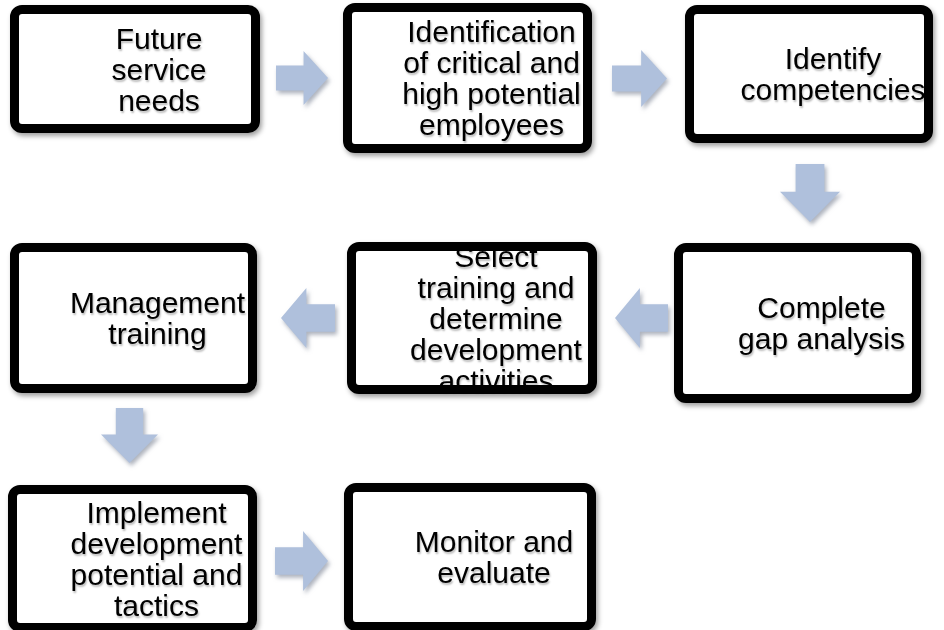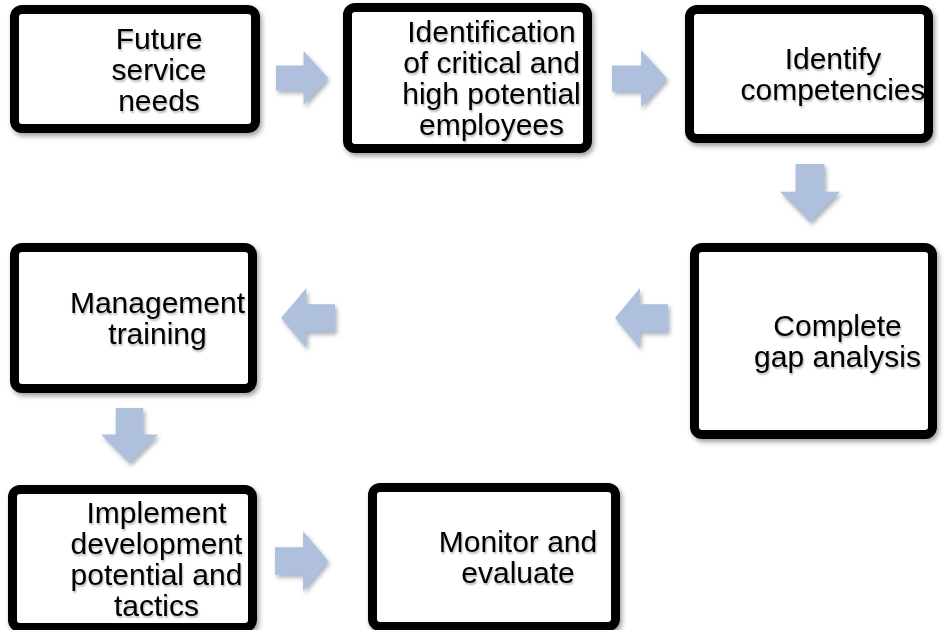--- a/index.html
+++ b/index.html
@@ -69,28 +69,31 @@
   </svg>
 
   <div class="node" style="left:685px; top:5px; width:248px; height:138px;">
     <span class="label">Identify competencies</span>
   </div>
 
   <svg class="arrow" style="left:780px; top:164px; width:60px; height:58px;" viewBox="0 0 100 100" preserveAspectRatio="none">
     <polygon points="26,0 74,0 74,48 100,48 50,100 0,48 26,48"></polygon>
   </svg>
 
-  <div class="node" style="left:690px; top:243px; width:247px; height:196px;">
+  <div class="node" style="left:674px; top:243px; width:247px; height:160px;">
     <span class="label">Complete gap analysis</span>
   </div>
 
   <svg class="arrow" style="left:615px; top:288px; width:53px; height:60px;" viewBox="0 0 100 100" preserveAspectRatio="none">
     <polygon points="100,27 47,27 47,0 0,50 47,100 47,73 100,73"></polygon>
   </svg>
 
+  <div class="node" style="left:347px; top:242px; width:250px; height:152px;">
+    <span class="label">Select training and determine development activities</span>
+  </div>
 
   <svg class="arrow" style="left:281px; top:288px; width:54px; height:60px;" viewBox="0 0 100 100" preserveAspectRatio="none">
     <polygon points="100,27 47,27 47,0 0,50 47,100 47,73 100,73"></polygon>
   </svg>
 
   <div class="node" style="left:10px; top:243px; width:247px; height:150px;">
     <span class="label">Management training</span>
   </div>
 
   <svg class="arrow" style="left:101px; top:408px; width:57px; height:55px;" viewBox="0 0 100 100" preserveAspectRatio="none">
@@ -98,17 +101,17 @@
   </svg>
 
   <div class="node" style="left:8px; top:485px; width:249px; height:147px;">
     <span class="label">Implement development potential and tactics</span>
   </div>
 
   <svg class="arrow" style="left:275px; top:531px; width:53px; height:60px;" viewBox="0 0 100 100" preserveAspectRatio="none">
     <polygon points="0,27 53,27 53,0 100,50 53,100 53,73 0,73"></polygon>
   </svg>
 
-  <div class="node" style="left:368px; top:483px; width:252px; height:148px;">
+  <div class="node" style="left:344px; top:483px; width:252px; height:148px;">
     <span class="label">Monitor and evaluate</span>
   </div>
 
 </div>
 
 </body></html>

